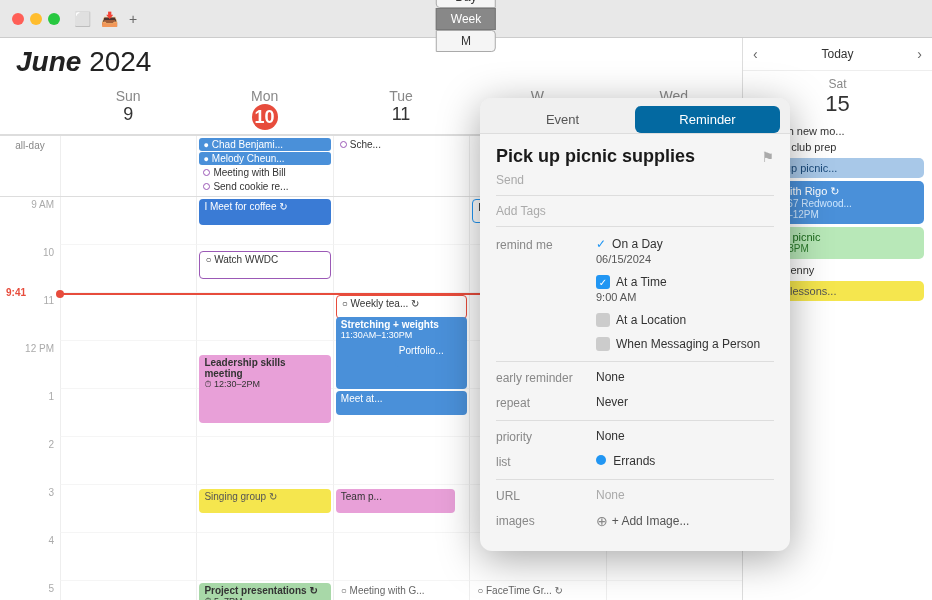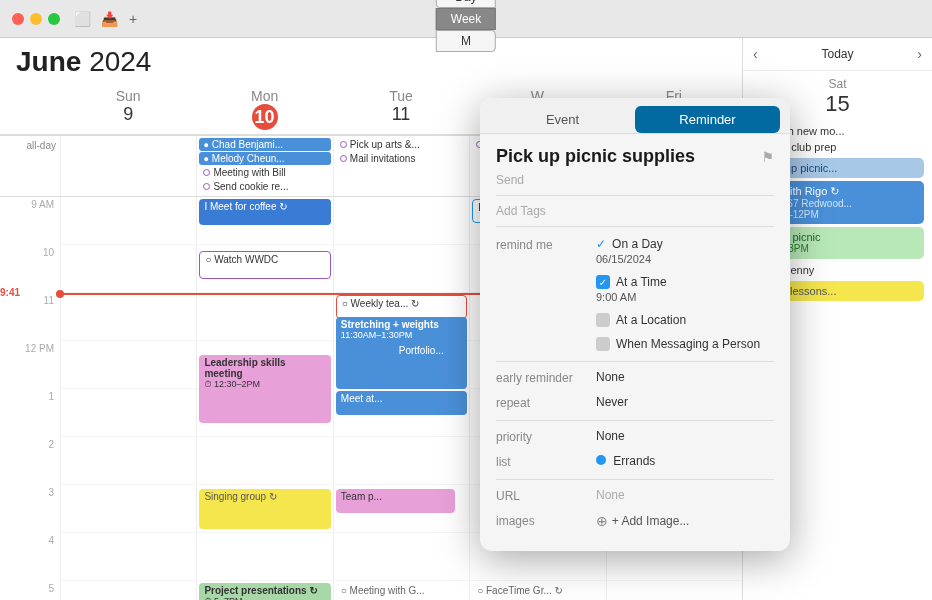--- a/index.html
+++ b/index.html
@@ -84,21 +84,21 @@
       background: white;
       padding: 8px 0 0 0;
       border-bottom: 1px solid #ddd;
     }
     .month-title {
       font-size: 28px;
       font-weight: 300;
       padding: 0 16px 6px 16px;
       color: #222;
     }
-    .month-title strong { font-weight: 700; }
+    .month-title strong { font-weight: 700; font-style: italic; }
     .days-header {
       display: grid;
       grid-template-columns: 60px repeat(5, 1fr);
       border-bottom: 1px solid #ddd;
     }
     .day-header {
       text-align: center;
       padding: 4px 0;
       font-size: 12px;
       color: #888;
@@ -121,21 +121,21 @@
       display: grid;
       grid-template-columns: 60px repeat(5, 1fr);
       border-bottom: 1px solid #ddd;
       background: white;
       min-height: 56px;
     }
     .allday-label {
       font-size: 10px;
       color: #888;
       padding: 4px 4px 0 4px;
-      text-align: right;
+      text-align: center;
     }
     .allday-cell {
       padding: 2px 2px;
       border-left: 1px solid #eee;
       overflow: hidden;
     }
     .allday-event {
       font-size: 10px;
       padding: 1px 4px;
       border-radius: 3px;
@@ -442,21 +442,21 @@
         </div>
         <div class="day-header">
           <div class="day-name">Tue</div>
           <div class="day-num">11</div>
         </div>
         <div class="day-header">
           <div class="day-name">W</div>
           <div class="day-num">12</div>
         </div>
         <div class="day-header">
-          <div class="day-name">Fri</div>
+          <div class="day-name">Wed</div>
           <div class="day-num">13</div>
         </div>
       </div>
     </div>
 
     <div class="allday-row">
       <div class="allday-label">all-day</div>
 
       <div class="allday-cell"></div>
 
@@ -468,28 +468,20 @@
           <span style="font-size:9px;">●</span> Melody Cheun...
         </div>
         <div class="allday-event evt-hollow">
           <div class="dot"></div> Meeting with Bill
         </div>
         <div class="allday-event evt-hollow">
           <div class="dot"></div> Send cookie re...
         </div>
       </div>
 
-      <div class="allday-cell">
-        <div class="allday-event evt-hollow">
-          <div class="dot"></div> Pick up arts &amp;...
-        </div>
-        <div class="allday-event evt-hollow">
-          <div class="dot"></div> Mail invitations
-        </div>
-      </div>
 
       <div class="allday-cell">
         <div class="allday-event evt-hollow">
           <div class="dot"></div> Sche...
         </div>
       </div>
 
       <div class="allday-cell"></div>
     </div>
 
@@ -568,21 +560,21 @@
         <div class="time-label">2</div>
         <div class="time-cell"></div>
         <div class="time-cell"></div>
         <div class="time-cell"></div>
         <div class="time-cell"></div>
         <div class="time-cell"></div>
 
         <div class="time-label">3</div>
         <div class="time-cell"></div>
         <div class="time-cell" style="position:relative;">
-          <div class="cal-event" style="position:absolute;top:4px;left:2px;right:2px;background:#f5e64e;color:#555;height:40px;border-radius:4px;font-size:10px;padding:2px 5px;">
+          <div class="cal-event" style="position:absolute;top:4px;left:2px;right:2px;background:#f5e64e;color:#555;height:24px;border-radius:4px;font-size:10px;padding:2px 5px;">
             Singing group ↻
           </div>
         </div>
         <div class="time-cell" style="position:relative;">
           <div class="cal-event" style="position:absolute;top:4px;left:2px;right:14px;background:#e8a0d8;color:#333;height:24px;border-radius:4px;font-size:10px;padding:2px 5px;">
             Team p...
           </div>
         </div>
         <div class="time-cell"></div>
         <div class="time-cell"></div>
@@ -609,21 +601,21 @@
 
         </div>
         <div class="time-cell" style="position:relative;">
           <div class="cal-event" style="position:absolute;top:2px;left:2px;right:2px;background:transparent;color:#666;border:none;height:24px;font-size:10px;padding:2px 5px;">
             ○ FaceTime Gr... ↻
           </div>
 
         </div>
         <div class="time-cell"></div>
 
-        <div class="time-badge" style="position:absolute;top:90px;left:0;font-size:10px;color:#e74c3c;font-weight:600;text-align:left;width:36px;z-index:10;">9:41</div>
+        <div class="time-badge" style="position:absolute;top:90px;left:0;font-size:10px;color:#e74c3c;font-weight:600;text-align:center;width:36px;z-index:10;">9:41</div>
         <div style="position:absolute;top:96px;left:60px;right:0;height:2px;background:#e74c3c;z-index:10;">
           <div style="width:8px;height:8px;border-radius:50%;background:#e74c3c;position:absolute;left:-4px;top:-3px;"></div>
         </div>
       </div>
     </div>
 
   </div>
 
   <div class="right-sidebar">
     <div class="mini-nav">

